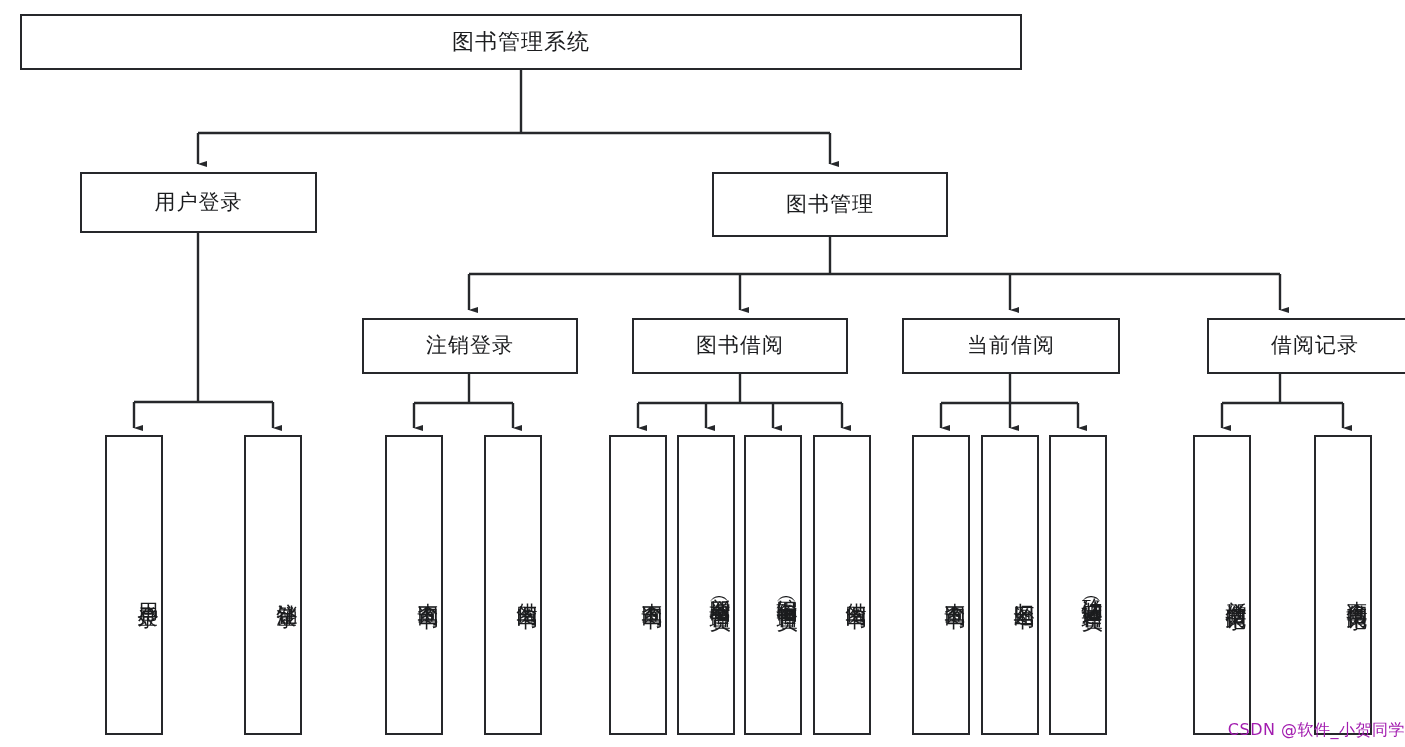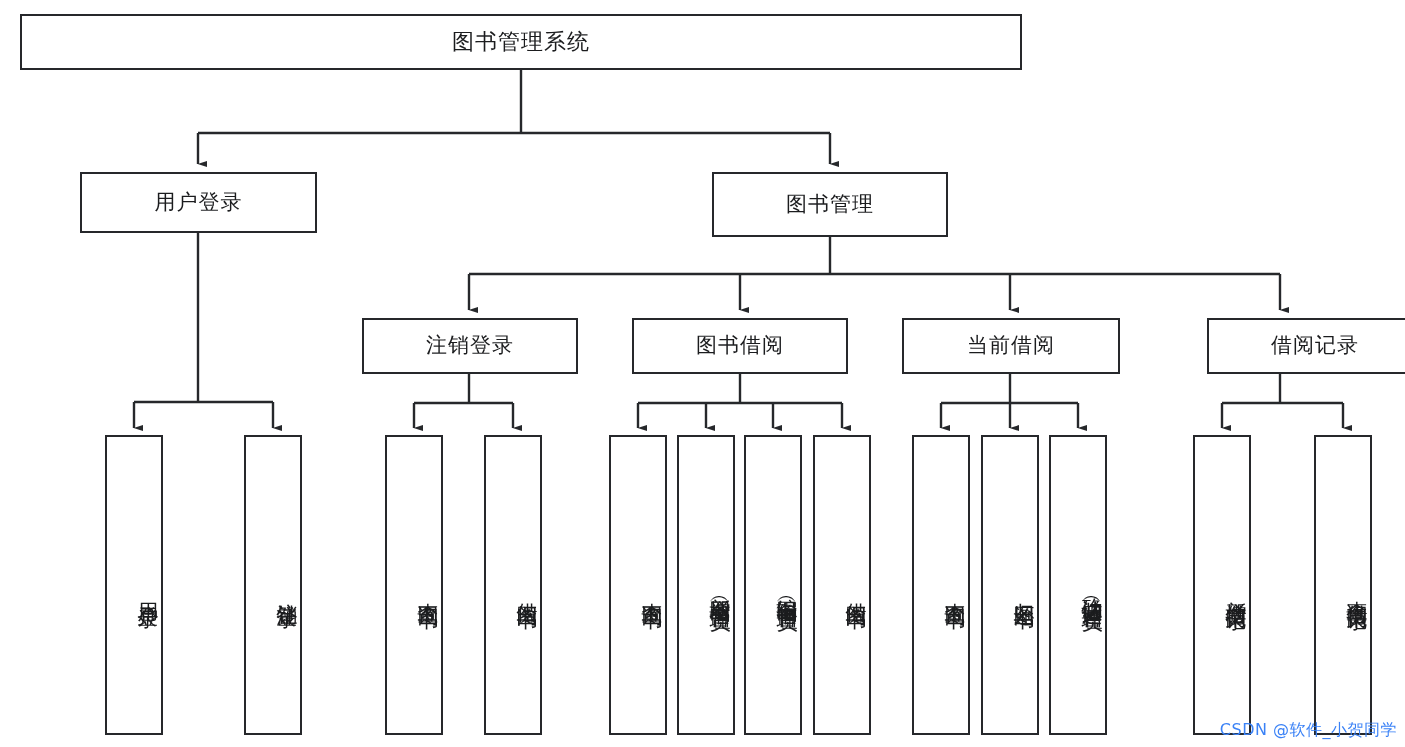--- a/index.html
+++ b/index.html
@@ -47,24 +47,24 @@
     padding-top: 10px;
   }
   .node.v .vtext {
     writing-mode: vertical-rl;
     text-orientation: upright;
     display: block;
     text-align: left;
   }
   #watermark {
     position: absolute;
-    right: 8px;
+    right: 0;
     bottom: 6px;
     font-size: 16px;
-    color: #3b82f6;
+    color: #a21caf;
     letter-spacing: 0.5px;
     white-space: nowrap;
     font-family: "DejaVu Sans", "Liberation Sans", sans-serif;
     margin-top: 36px;
   }
 </style>
 </head>
 <body>
 
 <div id="canvas">

